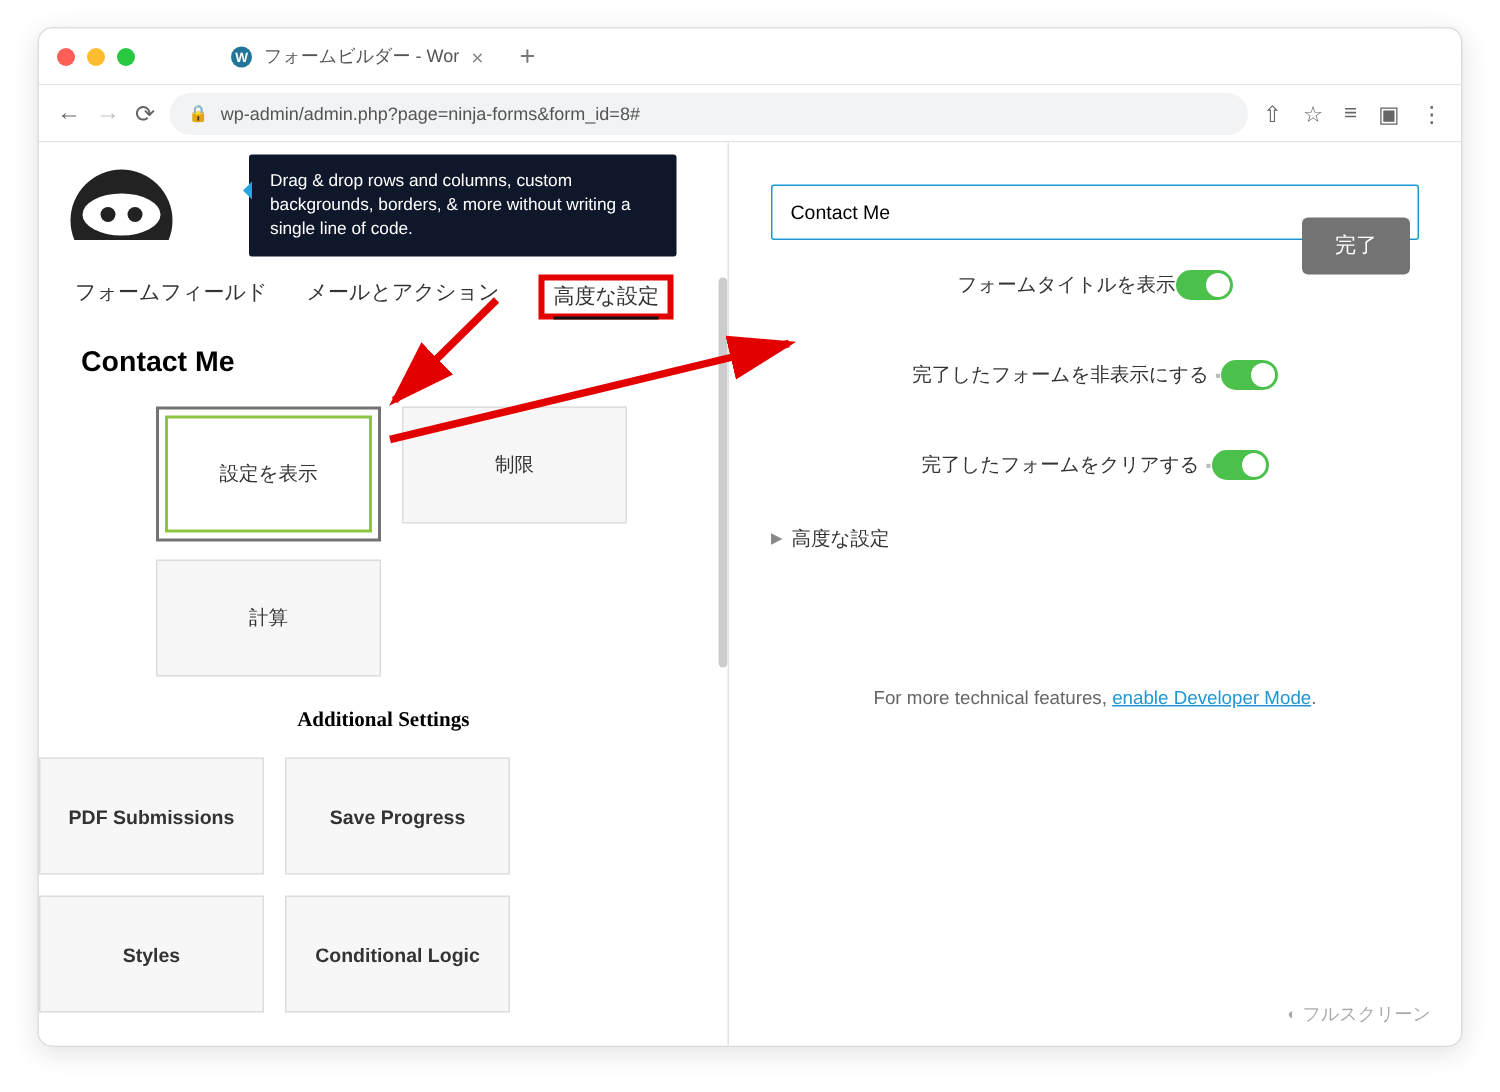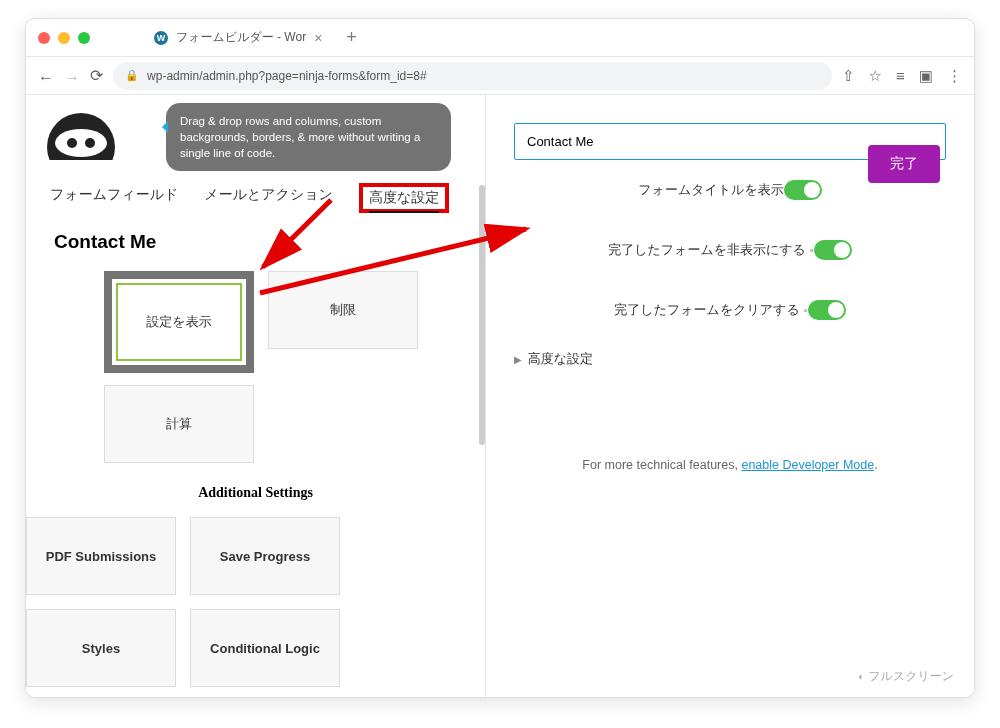--- a/index.html
+++ b/index.html
@@ -99,25 +99,25 @@
     position: relative;
   }
   .ninja-logo {
     position: absolute;
     top: 10px; left: 10px;
     width: 90px; height: 55px;
   }
   .tooltip-bubble {
     position: absolute;
     top: 8px; left: 140px;
-    background: #737373;
+    background: #0f172a;
     color: #fff;
     font-size: 11.5px;
     padding: 10px 14px;
-    border-radius: 14px;
+    border-radius: 2px;
     width: 285px;
     line-height: 1.4;
   }
   .tooltip-bubble::before {
     content: "";
     position: absolute;
     left: -10px; top: 18px;
     border: 6px solid transparent;
     border-right-color: #23a7e0;
   }
@@ -151,41 +151,41 @@
     justify-content: center;
     font-size: 13px;
     color: #333;
     cursor: pointer;
   }
   .card.highlight {
     background: #fff;
     border: 2px solid #8cc63f;
   }
   .red-outer {
-    border: 8px solid #737373;
+    border: 2px solid #737373;
     padding: 4px;
   }
   .addl-title {
     text-align: center;
     font-size: 14px;
     font-weight: 600;
     margin: 22px 0 16px 0;
     font-family: Liberation Serif, serif;
   }
   .cards2 {
     display: grid;
     grid-template-columns: 150px 150px;
     gap: 14px;
     font-weight: bold;
   }
 
   .done-btn {
     position: absolute;
     top: 50px; right: 34px;
-    background: #a21caf;
+    background: #737373;
     color: #fff;
     border: none;
     border-radius: 4px;
     padding: 10px 22px;
     font-size: 14px;
     cursor: pointer;
   }
   .field-label { font-size: 12px; color: #555; margin-bottom: 6px; margin-top: 86px; }
   .form-name-input {
     width: 100%;

